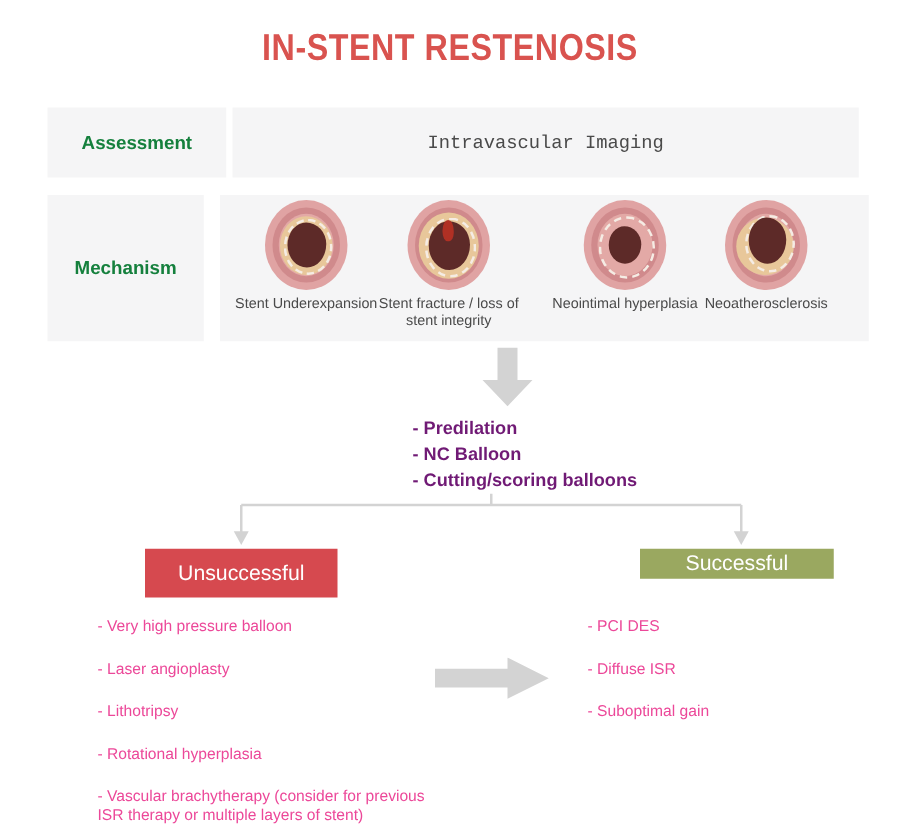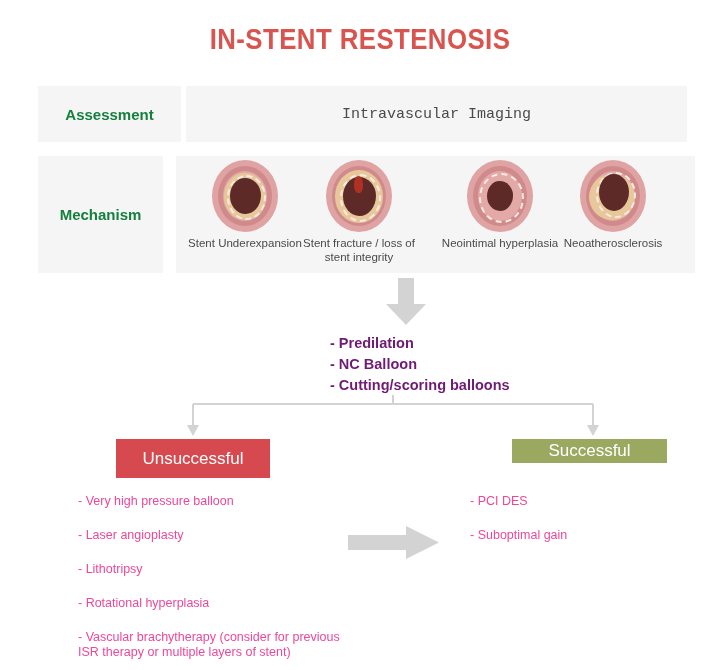--- a/index.html
+++ b/index.html
@@ -260,14 +260,15 @@
   <div class="item">- Very high pressure balloon</div>
   <div class="item">- Laser angioplasty</div>
   <div class="item">- Lithotripsy</div>
   <div class="item">- Rotational hyperplasia</div>
   <div class="item">- Vascular brachytherapy (consider for previous
 ISR therapy or multiple layers of stent)</div>
 </div>
 
 <div class="bullet-list" id="list-successful">
   <div class="item">- PCI DES</div>
+  <div class="item">- Diffuse ISR</div>
   <div class="item">- Suboptimal gain</div>
 </div>
 
 </body></html>

